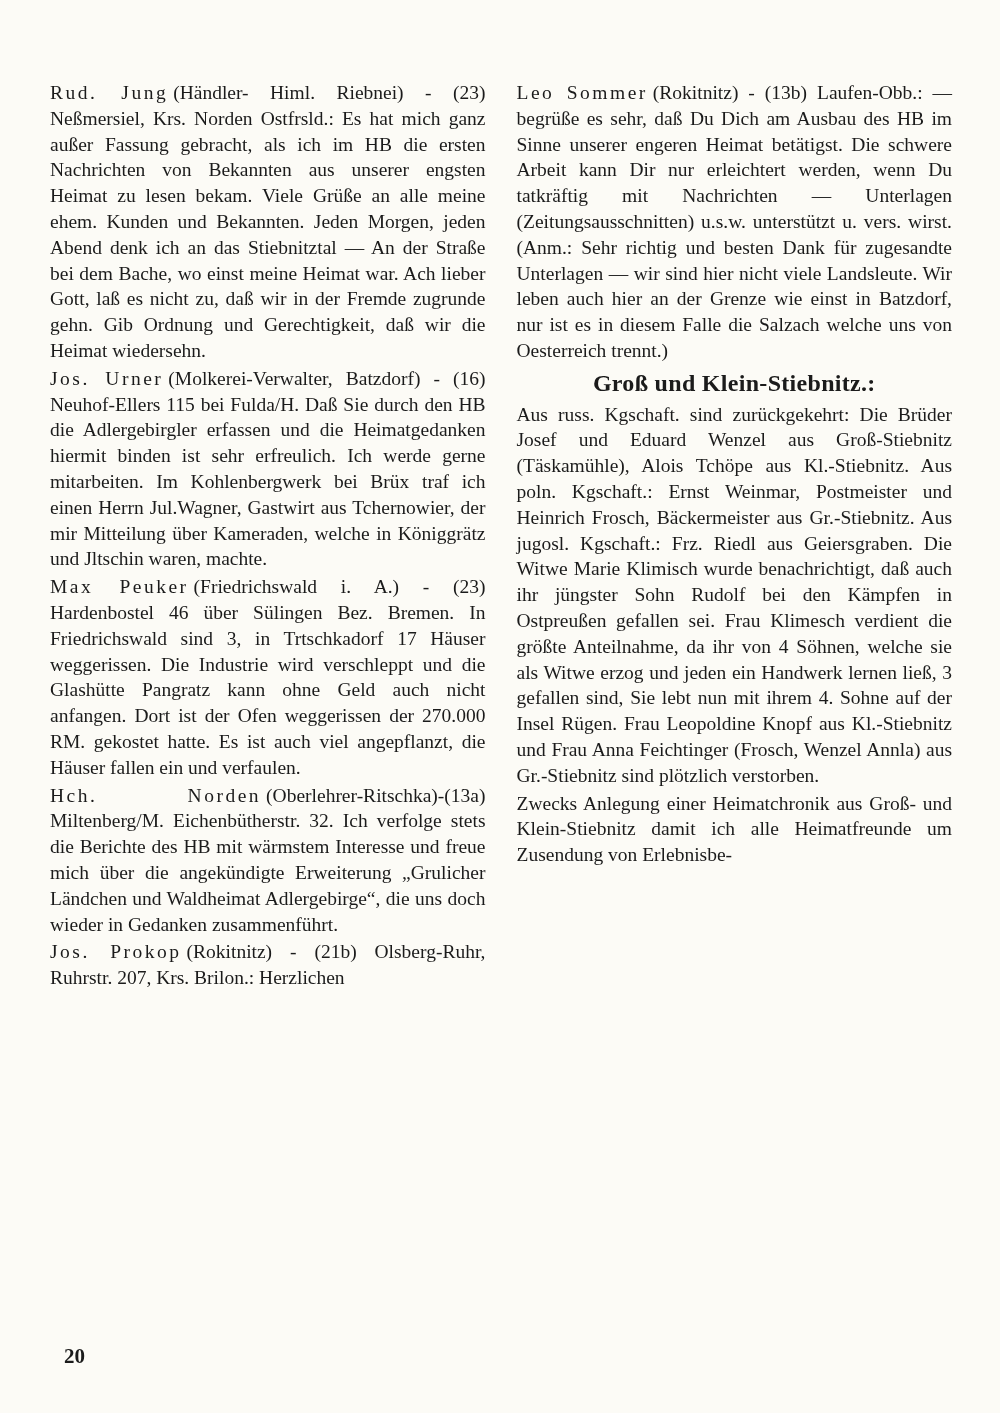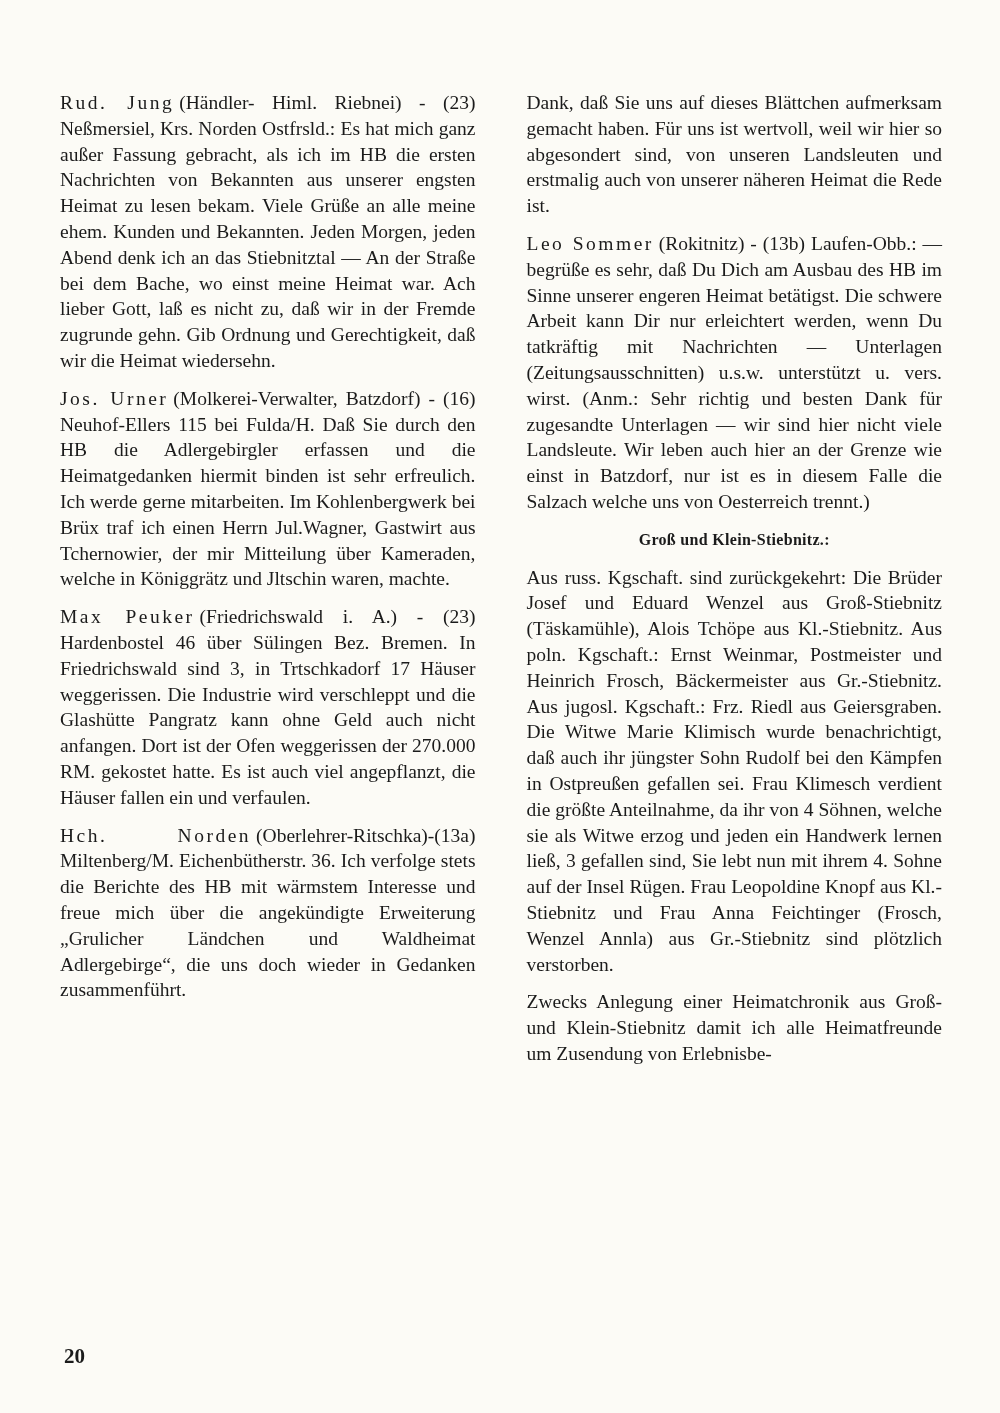--- a/index.html
+++ b/index.html
@@ -24,34 +24,34 @@
 
   .column {
     width: 440px;
     font-size: 19.5px;
     line-height: 25.8px;
     text-align: justify;
     hyphens: auto;
     -webkit-hyphens: auto;
   }
 
-  p.entry { margin: 12px; }
+  p.entry { margin: 2px; }
 
   .gap-top { margin-top: 9px; }
 
   .entry-name {
     letter-spacing: 2.5px;
     padding-right: 5px;
     white-space: nowrap;
   }
 
   .section-heading {
     text-align: center;
     font-weight: bold;
-    font-size: 16px;
+    font-size: 24px;
     margin: 7px 0 5px 0;
     letter-spacing: 0.3px;
   }
 
   .page-number {
     position: absolute;
     left: 64px;
     top: 1344px;
     font-weight: bold;
     font-size: 21px;
@@ -59,25 +59,25 @@
 </style>
 </head>
 <body>
 
 <div class="page-inner">
 
   <div class="column">
     <p class="entry"><span class="entry-name">Rud. Jung</span><span>(Händler- Himl. Riebnei) - (23) Neßmersiel, Krs. Norden Ostfrsld.: Es hat mich ganz außer Fassung gebracht, als ich im HB die ersten Nachrichten von Bekannten aus unserer engsten Heimat zu lesen bekam. Viele Grüße an alle meine ehem. Kunden und Bekannten. Jeden Morgen, jeden Abend denk ich an das Stiebnitztal — An der Straße bei dem Bache, wo einst meine Heimat war. Ach lieber Gott, laß es nicht zu, daß wir in der Fremde zugrunde gehn. Gib Ordnung und Gerechtigkeit, daß wir die Heimat wiedersehn.</span></p>
     <p class="entry"><span class="entry-name">Jos. Urner</span><span>(Molkerei-Verwalter, Batzdorf) - (16) Neuhof-Ellers 115 bei Fulda/H. Daß Sie durch den HB die Adlergebirgler erfassen und die Heimatgedanken hiermit binden ist sehr erfreulich. Ich werde gerne mitarbeiten. Im Kohlenbergwerk bei Brüx traf ich einen Herrn Jul.Wagner, Gastwirt aus Tchernowier, der mir Mitteilung über Kameraden, welche in Königgrätz und Jltschin waren, machte.</span></p>
     <p class="entry"><span class="entry-name">Max Peuker</span><span>(Friedrichswald i. A.) - (23) Hardenbostel 46 über Sülingen Bez. Bremen. In Friedrichswald sind 3, in Trtschkadorf 17 Häuser weggerissen. Die Industrie wird verschleppt und die Glashütte Pangratz kann ohne Geld auch nicht anfangen. Dort ist der Ofen weggerissen der 270.000 RM. gekostet hatte. Es ist auch viel angepflanzt, die Häuser fallen ein und verfaulen.</span></p>
-    <p class="entry"><span class="entry-name">Hch. Norden</span><span>(Oberlehrer-Ritschka)-(13a) Miltenberg/M. Eichenbütherstr. 36. Ich verfolge stets die Berichte des HB mit wärmstem Interesse und freue mich über die angekündigte Erweiterung „Grulicher Ländchen und Waldheimat Adlergebirge“, die uns doch wieder in Gedanken zusammenführt.</span></p>
+    <p class="entry"><span class="entry-name">Hch. Norden</span><span>(Oberlehrer-Ritschka)-(13a) Miltenberg/M. Eichenbütherstr. 32. Ich verfolge stets die Berichte des HB mit wärmstem Interesse und freue mich über die angekündigte Erweiterung „Grulicher Ländchen und Waldheimat Adlergebirge“, die uns doch wieder in Gedanken zusammenführt.</span></p>
+    <p class="entry"><span class="entry-name">Jos. Prokop</span><span>(Rokitnitz) - (21b) Olsberg-Ruhr, Ruhrstr. 207, Krs. Brilon.: Herzlichen</span></p>
   </div>
 
   <div class="column">
-    <p class="entry"><span>Dank, daß Sie uns auf dieses Blättchen aufmerksam gemacht haben. Für uns ist wertvoll, weil wir hier so abgesondert sind, von unseren Landsleuten und erstmalig auch von unserer näheren Heimat die Rede ist.</span></p>
 
     <p class="entry gap-top"><span class="entry-name">Leo Sommer</span><span>(Rokitnitz) - (13b) Laufen-Obb.: — begrüße es sehr, daß Du Dich am Ausbau des HB im Sinne unserer engeren Heimat betätigst. Die schwere Arbeit kann Dir nur erleichtert werden, wenn Du tatkräftig mit Nachrichten — Unterlagen (Zeitungsausschnitten) u.s.w. unterstützt u. vers. wirst. (Anm.: Sehr richtig und besten Dank für zugesandte Unterlagen — wir sind hier nicht viele Landsleute. Wir leben auch hier an der Grenze wie einst in Batzdorf, nur ist es in diesem Falle die Salzach welche uns von Oesterreich trennt.)</span></p>
 
 
     <h3 class="section-heading">Groß und Klein-Stiebnitz.:</h3>
 
     <p class="entry">Aus russ. Kgschaft. sind zurückgekehrt: Die Brüder Josef und Eduard Wenzel aus Groß-Stiebnitz (Täskamühle), Alois Tchöpe aus Kl.-Stiebnitz. Aus poln. Kgschaft.: Ernst Weinmar, Postmeister und Heinrich Frosch, Bäckermeister aus Gr.-Stiebnitz. Aus jugosl. Kgschaft.: Frz. Riedl aus Geiersgraben. Die Witwe Marie Klimisch wurde benachrichtigt, daß auch ihr jüngster Sohn Rudolf bei den Kämpfen in Ostpreußen gefallen sei. Frau Klimesch verdient die größte Anteilnahme, da ihr von 4 Söhnen, welche sie als Witwe erzog und jeden ein Handwerk lernen ließ, 3 gefallen sind, Sie lebt nun mit ihrem 4. Sohne auf der Insel Rügen. Frau Leopoldine Knopf aus Kl.-Stiebnitz und Frau Anna Feichtinger (Frosch, Wenzel Annla) aus Gr.-Stiebnitz sind plötzlich verstorben.</p>
     <p class="entry">Zwecks Anlegung einer Heimatchronik aus Groß- und Klein-Stiebnitz damit ich alle Heimatfreunde um Zusendung von Erlebnisbe-</p>
   </div>
 

